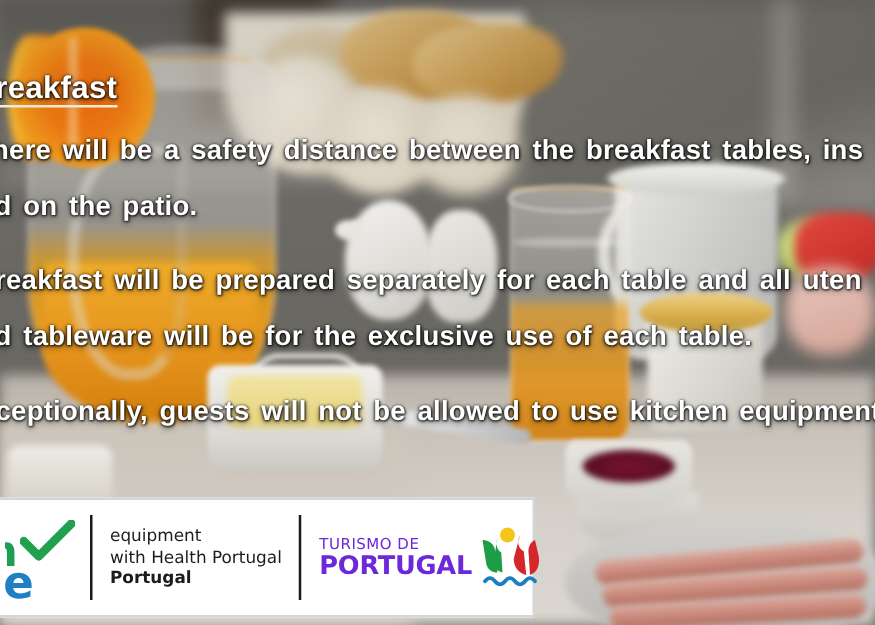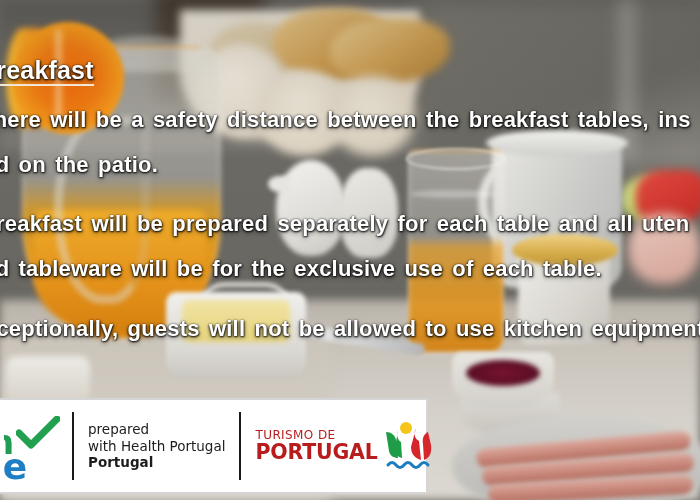--- a/index.html
+++ b/index.html
@@ -449,21 +449,21 @@
     margin: 0 14px;
   }
   .turismo {
     display: flex;
     align-items: center;
     gap: 4px;
     flex: 0 0 auto;
   }
   .t-words {
     font-family: "DejaVu Sans", sans-serif;
-    color: #b91c1c;
+    color: #6d28d9;
     line-height: 1.06;
     text-align: left;
   }
   .t-small {
     font-size: 12px;
     letter-spacing: .4px;
     font-weight: 400;
   }
   .t-big {
     font-size: 20.5px;
@@ -560,21 +560,21 @@
       <span class="cs-n">n</span>
       <span class="cs-fe">fe</span>
       <svg class="cs-check" viewBox="0 0 44 34">
         <path d="M3 17 L15 29 L41 3" fill="none" stroke="#21a04f" stroke-width="7" stroke-linecap="round" stroke-linejoin="round"></path>
       </svg>
     </div>
 
     <div class="divider"></div>
 
     <div class="estab">
-      <div>prepared</div>
+      <div>equipment</div>
       <div>with Health Portugal</div>
       <div class="bold">Portugal</div>
     </div>
 
     <div class="divider2"></div>
 
     <div class="turismo">
       <div class="t-words">
         <div class="t-small">TURISMO DE</div>
         <div class="t-big">PORTUGAL</div>

